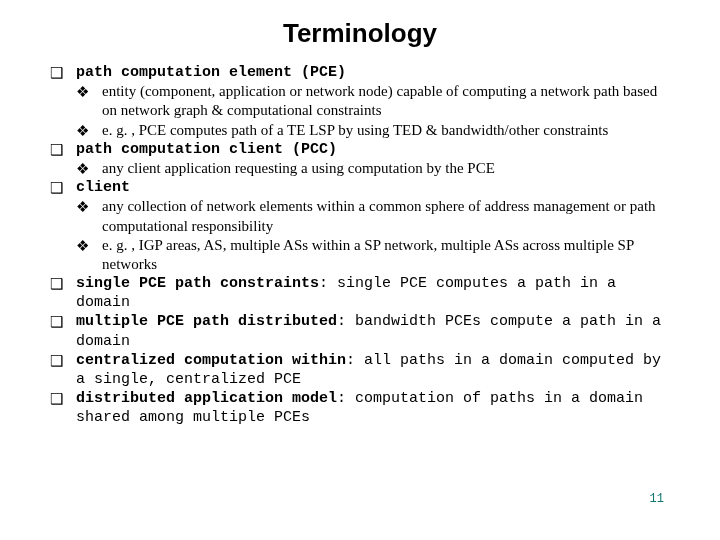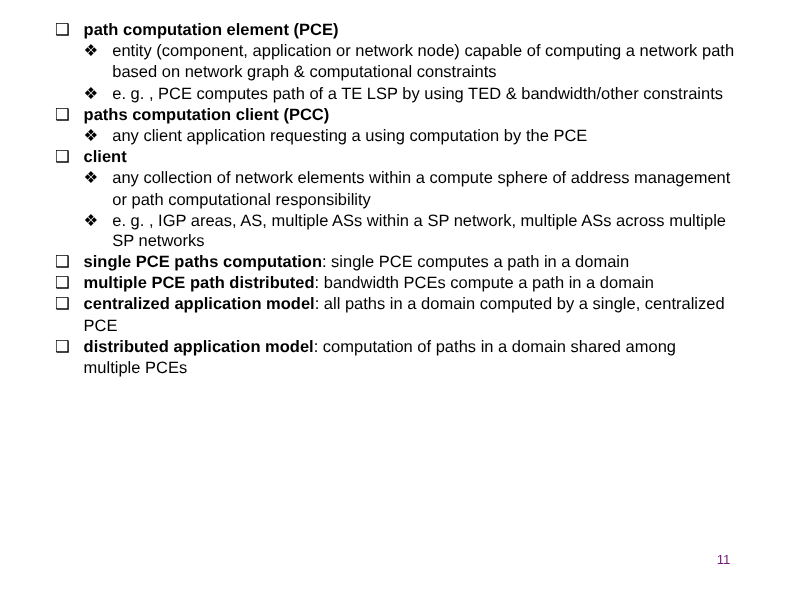--- a/index.html
+++ b/index.html
@@ -34,99 +34,103 @@
     display: flex;
     margin: 0;
   }
   .l1 .bullet {
     flex: 0 0 26px;
     font-size: 15px;
     color: #000;
   }
   .l1 .text {
     flex: 1;
+    font-family: Liberation Mono, monospace;
   }
   .l2 {
     display: flex;
     margin: 0 0 0 26px;
   }
   .l2 .bullet {
     flex: 0 0 26px;
     font-size: 15px;
     color: #000;
   }
   .l2 .text {
     flex: 1;
+    font-family: Liberation Serif, serif;
   }
   .bold {
     font-weight: bold;
   }
   .pagenum {
     position: absolute;
     right: 56px;
-    bottom: 24px;
+    bottom: 34px;
     font-size: 12px;
-    color: #701a75;
+    color: #0f766e;
+    font-family: Liberation Mono, monospace;
   }
 </style>
 </head>
 <body>
 
 <div class="slide">
+  <h1 class="title">Terminology</h1>
 
   <div class="content">
 
     <div class="l1">
       <span class="bullet">❑</span>
       <span class="text"><span class="bold">path computation element (PCE)</span></span>
     </div>
     <div class="l2">
       <span class="bullet">❖</span>
       <span class="text">entity (component, application or network node) capable of computing a network path based on network graph &amp; computational constraints</span>
     </div>
     <div class="l2">
       <span class="bullet">❖</span>
       <span class="text">e. g. , PCE computes path of a TE LSP by using TED &amp; bandwidth/other constraints</span>
     </div>
 
     <div class="l1">
       <span class="bullet">❑</span>
-      <span class="text"><span class="bold">paths computation client (PCC)</span></span>
+      <span class="text"><span class="bold">path computation client (PCC)</span></span>
     </div>
     <div class="l2">
       <span class="bullet">❖</span>
       <span class="text">any client application requesting a using computation by the PCE</span>
     </div>
 
     <div class="l1">
       <span class="bullet">❑</span>
       <span class="text"><span class="bold">client</span></span>
     </div>
     <div class="l2">
       <span class="bullet">❖</span>
-      <span class="text"> any collection of network elements within a compute sphere of address management or path computational responsibility</span>
+      <span class="text"> any collection of network elements within a common sphere of address management or path computational responsibility</span>
     </div>
     <div class="l2">
       <span class="bullet">❖</span>
       <span class="text">e. g. , IGP areas, AS, multiple ASs within a SP network, multiple ASs across multiple SP networks</span>
     </div>
 
     <div class="l1">
       <span class="bullet">❑</span>
-      <span class="text"><span class="bold">single PCE paths computation</span><span>: single PCE computes a path in a domain</span></span>
+      <span class="text"><span class="bold">single PCE path constraints</span><span>: single PCE computes a path in a domain</span></span>
     </div>
 
     <div class="l1">
       <span class="bullet">❑</span>
       <span class="text"><span class="bold">multiple PCE path distributed</span><span>: bandwidth PCEs compute a path in a domain</span></span>
     </div>
 
     <div class="l1">
       <span class="bullet">❑</span>
-      <span class="text"><span class="bold">centralized application model</span><span>: all paths in a domain computed by a single, centralized PCE</span></span>
+      <span class="text"><span class="bold">centralized computation within</span><span>: all paths in a domain computed by a single, centralized PCE</span></span>
     </div>
 
     <div class="l1">
       <span class="bullet">❑</span>
       <span class="text"><span class="bold">distributed application model</span><span>: computation of paths in a domain shared among multiple PCEs</span></span>
     </div>
 
   </div>
 
   <div class="pagenum">11</div>

